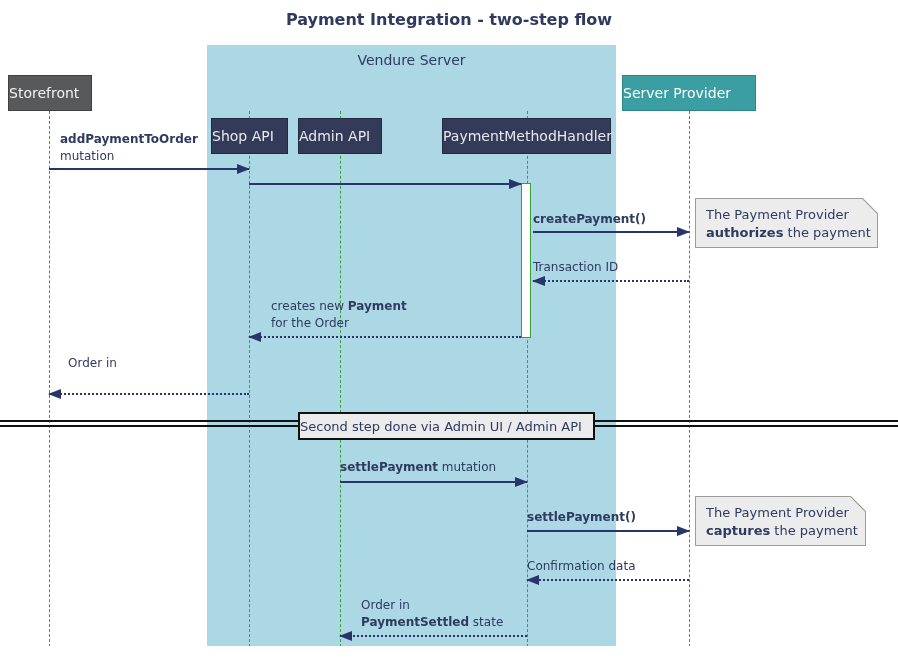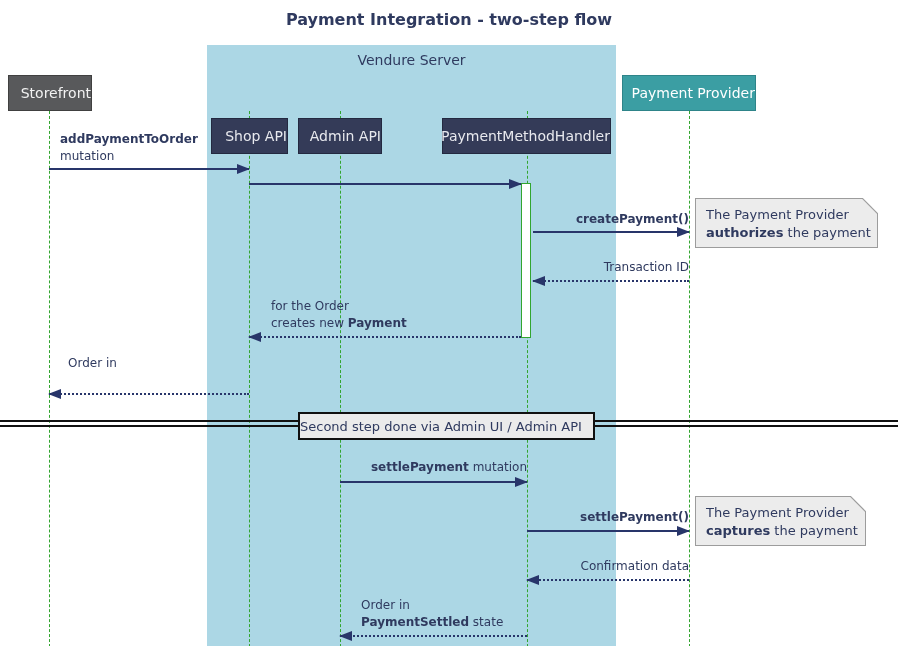--- a/index.html
+++ b/index.html
@@ -23,39 +23,39 @@
     background:var(--server-bg);
   }
   .server-label{
     left:207px; top:52px; width:409px; text-align:center;
     font-size:14px; color:var(--text);
   }
   .lifeline{
     width:0; border-left:1px dashed var(--green); top:111px; height:546px; z-index:1;
   }
   .pbox{
-    top:75px; height:36px; display:flex; align-items:center; justify-content:flex-end;
+    top:75px; height:36px; display:flex; align-items:center; justify-content:flex-start;
     font-size:14px; z-index:4; box-sizing:border-box;
   }
   .pbox.navy{background:var(--navy-box); color:#E8E9EE; border:1px solid #232940;margin-top:43px;}
   .pbox.gray{background:var(--gray-box); color:#F2F2F2; border:1px solid #404040;}
   .pbox.teal{background:var(--teal-box); color:#FFFFFF; border:1px solid #2E8489;}
   .activation{
     left:521px; top:183px; width:10px; height:155px;
     background:#fff; border:1px solid var(--green); z-index:2; box-sizing:border-box;
   }
   .arrow{height:0; z-index:3;}
   .arrow .line{position:absolute; left:0; right:0; top:0; border-top:2px solid var(--arrow);}
   .arrow.dotted .line{border-top-style:dotted;}
   .head{position:absolute; top:-4px; width:0; height:0;
     border-top:5px solid transparent; border-bottom:5px solid transparent;}
   .head.right{right:-1px; border-left:13px solid var(--arrow);}
   .head.left{left:-1px; border-right:13px solid var(--arrow);}
   .lbl{font-size:12px; line-height:17px; color:var(--text); z-index:3; white-space:nowrap;}
-  .lbl.center{text-align:right;}
+  .lbl.center{text-align:left;}
   .b{font-weight:bold;}
   .note{
     background:var(--note-bg); border:1px solid var(--note-border);
     font-size:13px; line-height:18px; padding:7px 5px 0 10px;
     box-sizing:border-box; z-index:3; white-space:nowrap;
   }
   .fold{position:absolute; top:-1px; right:-1px;}
   .divider-lines{
     left:0; top:420px; width:898px; height:7px;
     border-top:2px solid #111; border-bottom:2px solid #111;
@@ -90,21 +90,21 @@
   <div class="abs pbox navy" style="left:211px;width:77px">
       <span>Shop API</span>
     </div>
   <div class="abs pbox navy" style="left:298px;width:84px">
       <span>Admin API</span>
     </div>
   <div class="abs pbox navy" style="left:442px;width:169px">
       <span>PaymentMethodHandler</span>
     </div>
   <div class="abs pbox teal" style="left:622px;width:134px">
-      <span>Payment Provider</span>
+      <span>Server Provider</span>
     </div>
 
   <div class="abs activation"></div>
 
   <div class="abs lbl" style="left:60px;top:131px">
     <div><span class="b">addPaymentToOrder</span></div>
     <div><span>mutation</span></div>
   </div>
   <div class="abs arrow" style="left:49px;top:168px;width:200px">
       <i class="line"></i>
@@ -135,22 +135,22 @@
 
   <div class="abs lbl center" style="left:533px;top:259px;width:156px">
     <span>Transaction ID</span>
   </div>
   <div class="abs arrow dotted" style="left:533px;top:280px;width:156px">
       <i class="line"></i>
       <i class="head left"></i>
     </div>
 
   <div class="abs lbl" style="left:271px;top:298px">
+    <div><span>creates new </span><span class="b">Payment</span></div>
     <div><span>for the Order</span></div>
-    <div><span>creates new </span><span class="b">Payment</span></div>
   </div>
   <div class="abs arrow dotted" style="left:249px;top:336px;width:272px">
       <i class="line"></i>
       <i class="head left"></i>
     </div>
 
   <div class="abs lbl" style="left:68px;top:355px">
     <div><span>Order in</span></div>
   </div>
   <div class="abs arrow dotted" style="left:49px;top:393px;width:200px">

